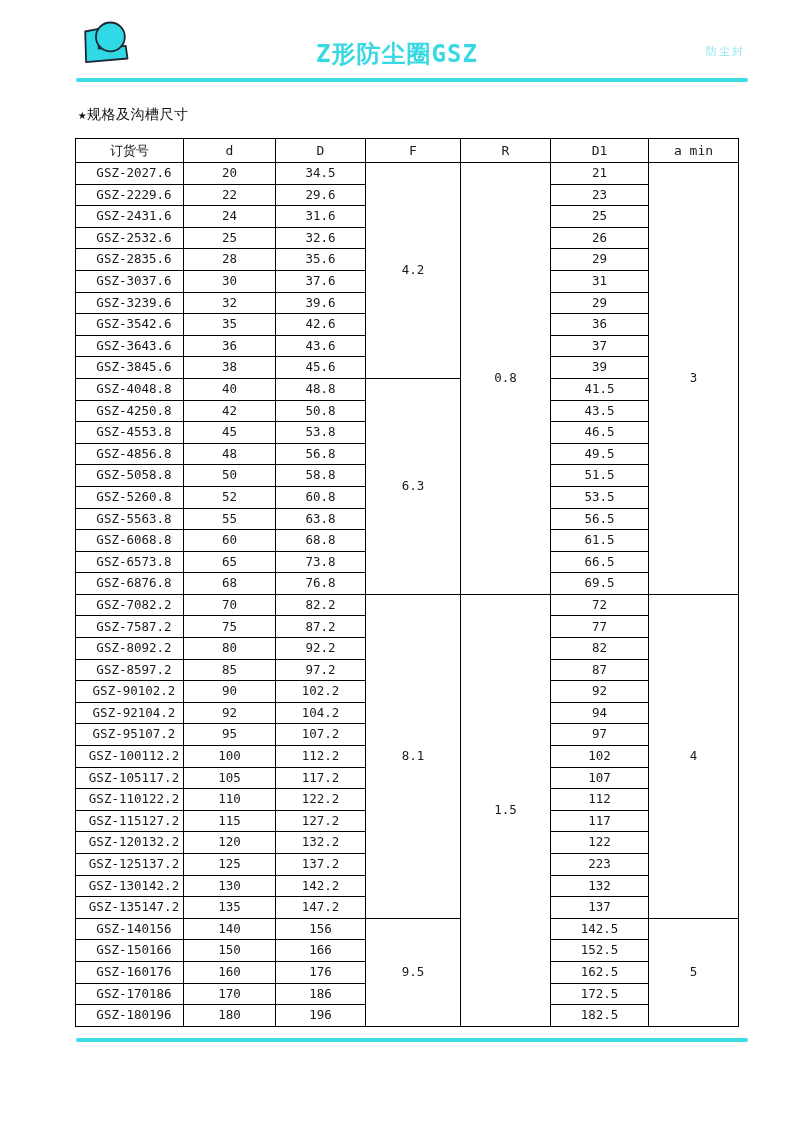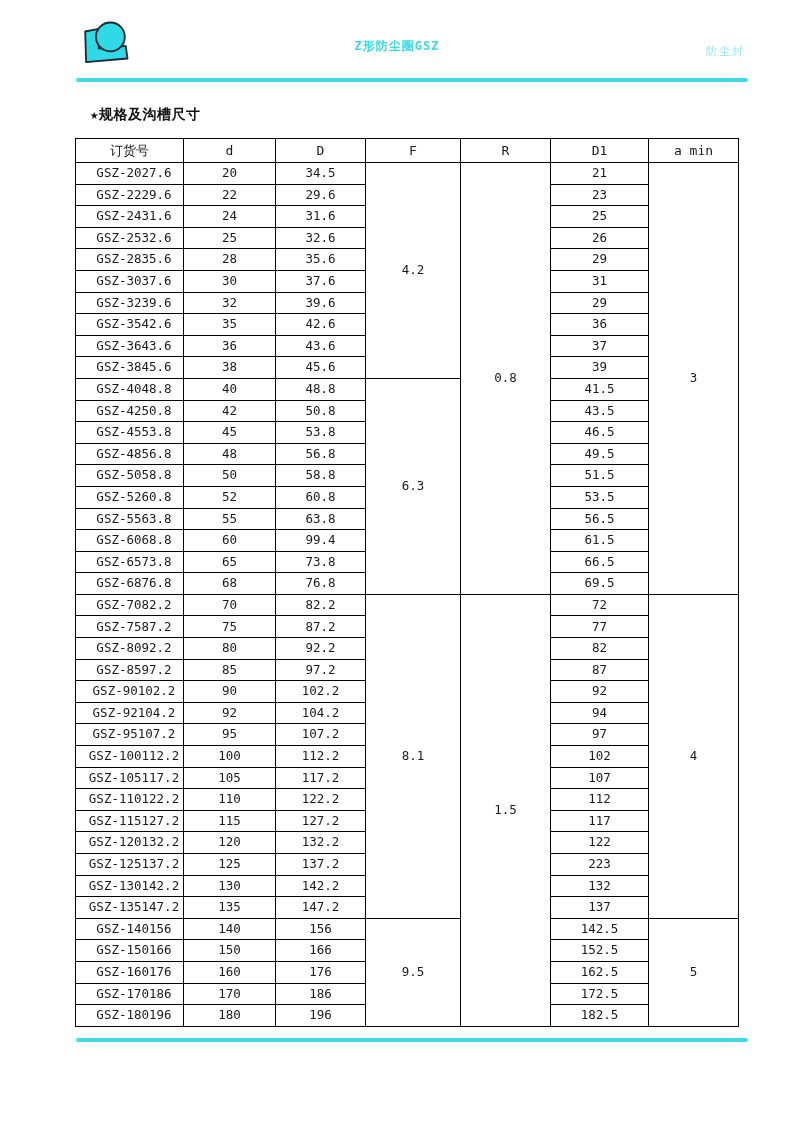--- a/index.html
+++ b/index.html
@@ -10,40 +10,39 @@
     font-family:"DejaVu Sans Mono","Liberation Mono",monospace;
     color:#1a1a1a;
     overflow:hidden;
     margin:0 auto;
   }
   
   .logo{position:absolute;left:78px;top:18px;width:54px;height:54px;}
   .doc-title{
     position:absolute;left:0;right:0;top:38px;
     text-align:center;
-    font-size:12px;font-weight:bold;letter-spacing:1px;
+    font-size:24px;font-weight:bold;letter-spacing:1px;
     color:#38d9e3;
   }
   .corner-label{
     position:absolute;right:49px;top:44px;
     font-size:11px;letter-spacing:2px;
     color:#8ce8f1;
   }
   .rule{
     position:absolute;left:76px;width:672px;height:4px;
     background:#40dce6;border-radius:2px;
   }
   .rule-top{top:78px;}
   .rule-bottom{top:1038px;}
   
   .section-heading{
     position:absolute;left:78px;top:106px;
-    font-size:14px;font-weight:700;color:#111;
+    font-size:14px;font-weight:400;color:#111;
     letter-spacing:0.5px;
-    margin-left:12px;
   }
   
   .spec-table{
     position:absolute;left:75px;top:138px;
     border-collapse:collapse;table-layout:fixed;
     width:663px;
   }
   .spec-table th,.spec-table td{
     border:1px solid #000;
     font-family:"DejaVu Sans Mono","Liberation Mono",monospace;
@@ -206,21 +205,21 @@
         </tr>
         <tr>
           <td class="code-cell">GSZ-5563.8</td>
           <td>55</td>
           <td>63.8</td>
           <td>56.5</td>
         </tr>
         <tr>
           <td class="code-cell">GSZ-6068.8</td>
           <td>60</td>
-          <td>99.4</td>
+          <td>68.8</td>
           <td>61.5</td>
         </tr>
         <tr>
           <td class="code-cell">GSZ-6573.8</td>
           <td>65</td>
           <td>73.8</td>
           <td>66.5</td>
         </tr>
         <tr>
           <td class="code-cell">GSZ-6876.8</td>

